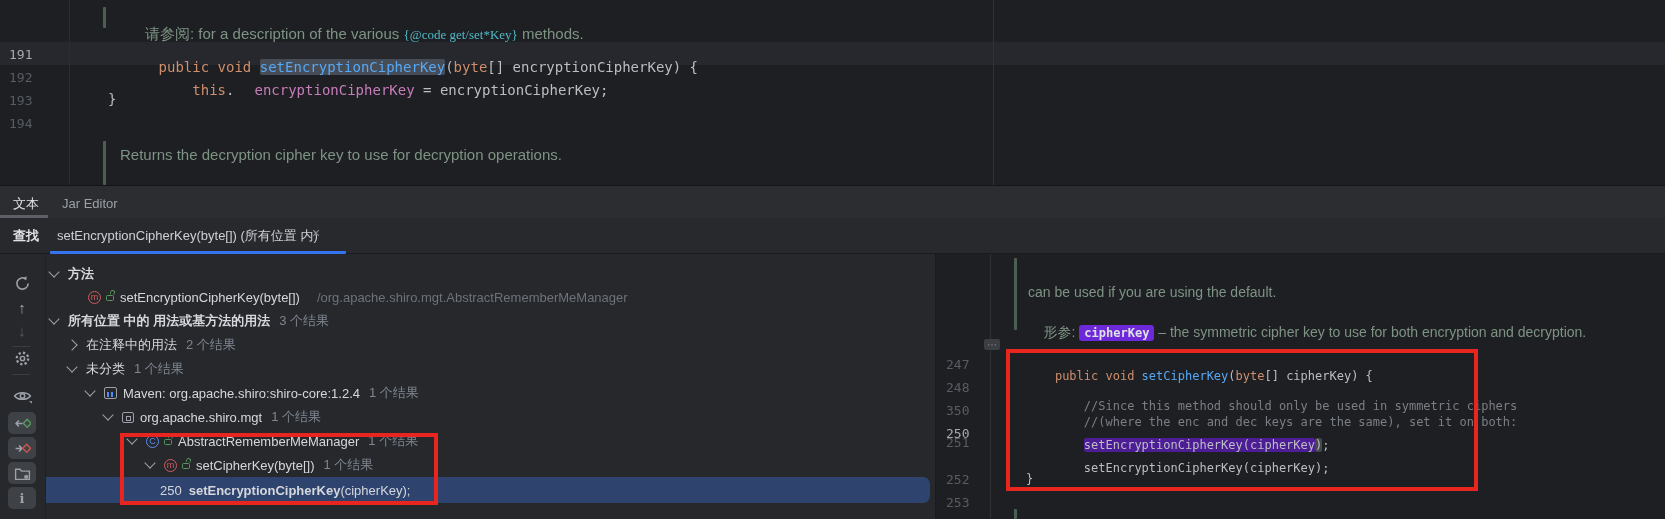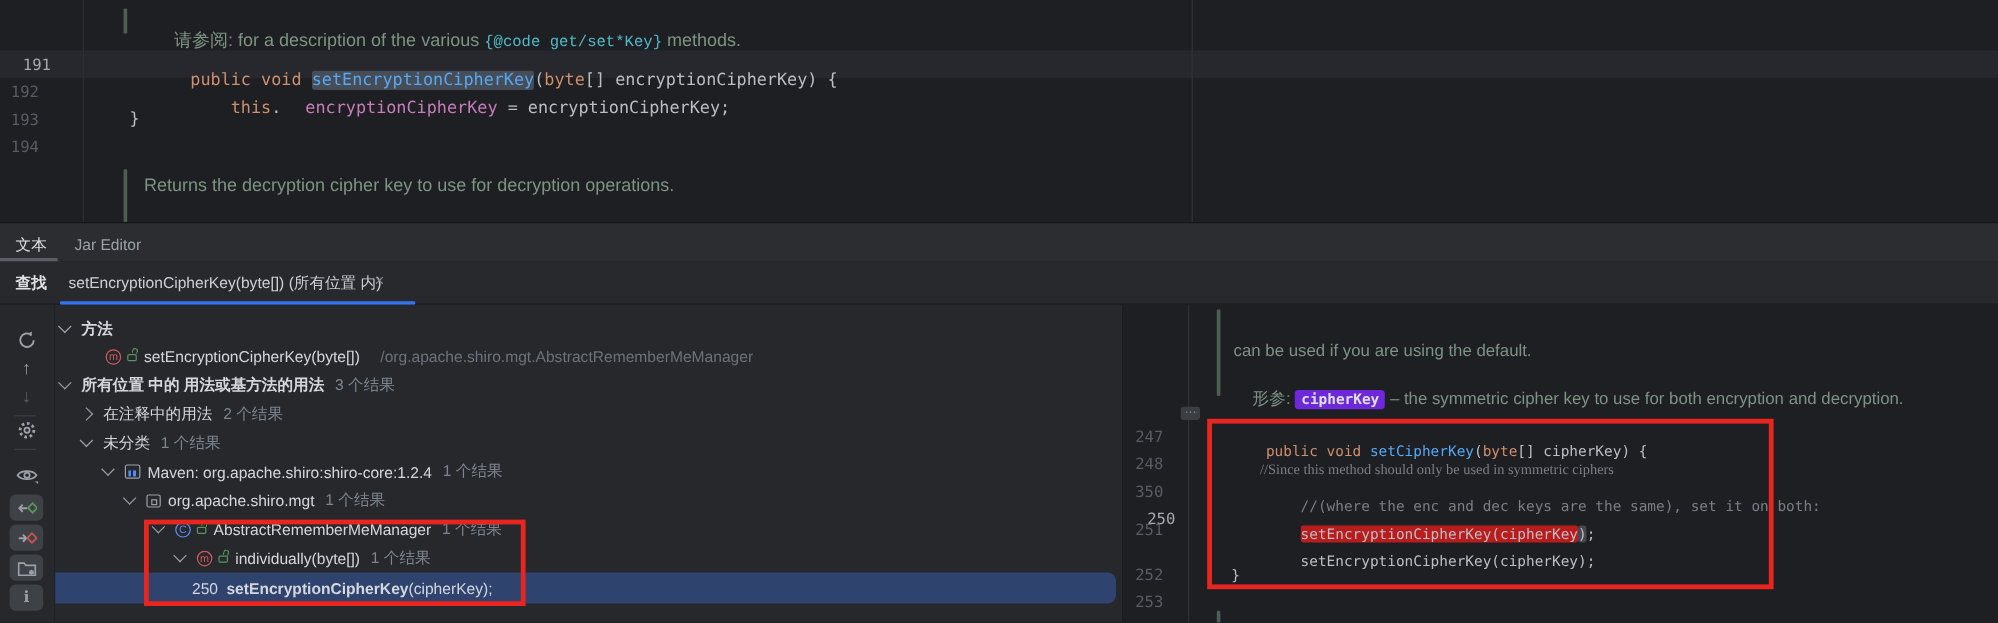--- a/index.html
+++ b/index.html
@@ -7,29 +7,29 @@
        font-family:"Liberation Sans",sans-serif;color:#bcbec4;}
   .abs{position:absolute;}
   .mono{font-family:"DejaVu Sans Mono",monospace;white-space:pre;line-height:1;}
   .code14{font-size:14px;}
   .code12{font-size:12px;}
   .doc{font-size:15px;color:#7d9384;white-space:pre;line-height:1;}
   .doc14{font-size:14px;color:#7d9384;white-space:pre;line-height:1;}
   .kw{color:#cf8e6d;} .mname{color:#56a8f5;} .plain{color:#bcbec4;} .field{color:#c77dbb;margin-left:20px;}
   .cmt{color:#7a7e85;}
   .lnum{font-family:"DejaVu Sans Mono",monospace;font-size:13px;color:#585c63;line-height:1;}
-  .lnum-hi{color:#a6a9ad;margin-left:10px;}
-  .doccode{font-family:Liberation Mono, monospace;font-size:13px;color:#52b9c9;}
+  .lnum-hi{color:#a6a9ad;}
+  .doccode{font-family:Liberation Serif, serif;font-size:13px;color:#52b9c9;}
   .chip1{font-family:"DejaVu Sans Mono",monospace;font-size:12px;color:#4fa9c5;background:#33363a;
          border-radius:3px;padding:1px 5px;}
   .chip2{font-family:"DejaVu Sans Mono",monospace;font-size:12px;color:#dfe1e5;background:#6d28d9;
          border-radius:3px;padding:1px 5px;font-weight:bold;}
   .docbar{position:absolute;width:3px;background:#4c5f53;border-radius:1px;}
   .hl-name{background:#474d57;border-radius:2px;}
-  .hl-usage{background:#b91c1c;border-radius:2px;}
+  .hl-usage{background:#4c1d95;border-radius:2px;}
   .hl-paren{background:#45494e;border-radius:2px;}
   
   .tabstrip{position:absolute;left:0;top:185px;width:1665px;height:33px;background:#2b2d30;
             border-top:1px solid #141517;box-sizing:border-box;}
   .findhead{position:absolute;left:0;top:218px;width:1665px;height:36px;background:#27292d;
             border-bottom:1px solid #1a1b1e;box-sizing:border-box;}
   .body{position:absolute;left:0;top:254px;width:1665px;height:265px;background:#26282c;}
   .ui13{font-size:13px;line-height:1;}
   
   .trow{position:absolute;left:46px;height:22px;display:flex;align-items:center;}
@@ -212,21 +212,21 @@
     <span class="cv"></span>
     <span class="ic-c">C</span>
     <span class="ic-lock"></span>
     <span class="tl">AbstractRememberMeManager</span>
     <span class="tc">1 个结果</span>
   </div>
   <div class="trow" style="top:454px;padding-left:100px;">
     <span class="cv"></span>
     <span class="ic-m">m</span>
     <span class="ic-lock"></span>
-    <span class="tl">individually(byte[])</span>
+    <span class="tl">setCipherKey(byte[])</span>
     <span class="tc">1 个结果</span>
   </div>
   <div class="selrow">
     <span class="tl" style="margin-left:114px;">250</span>
     <span class="tl tb" style="margin-left:7px;">setEncryptionCipherKey</span>
     <span class="tl">(cipherKey);</span>
   </div>
 
   <div class="abs lnum" style="left:946px;top:358px;">247</div>
   <div class="abs lnum" style="left:946px;top:381px;">248</div>
@@ -240,21 +240,21 @@
   <div class="docbar" style="left:1014px;top:258px;height:72px;"></div>
   <div class="abs doc14" style="left:1028px;top:285px;">can be used if you are using the default.</div>
   <div class="abs doc14" style="left:1028px;top:311px;">
     <span>形参:</span><span> </span><span class="chip2">cipherKey</span><span> – the symmetric cipher key to use for both encryption and decryption.</span>
   </div>
   <div class="abs foldicon" style="left:984px;top:339px;">⋯</div>
 
   <div class="abs mono code12" style="left:1026px;top:358px;">
     <span class="kw">public void </span><span class="mname">setCipherKey</span><span class="plain">(</span><span class="kw">byte</span><span class="plain">[] cipherKey) {</span>
   </div>
-  <div class="abs mono code12" style="left:1026px;top:373px;font-family:Liberation Serif, serif;">
+  <div class="abs mono code12" style="left:1026px;top:388px;">
     <span>    </span><span class="cmt">//Since this method should only be used in symmetric ciphers</span>
   </div>
   <div class="abs mono code12" style="left:1026px;top:404px;">
     <span>    </span><span class="cmt">//(where the enc and dec keys are the same), set it on both:</span>
   </div>
   <div class="abs mono code12" style="left:1026px;top:427px;">
     <span>    </span><span class="plain hl-usage">setEncryptionCipherKey(cipherKey</span><span class="plain hl-paren">)</span><span class="plain">;</span>
   </div>
   <div class="abs mono code12" style="left:1026px;top:450px;">
     <span>    </span><span class="plain">setEncryptionCipherKey(cipherKey);</span>

